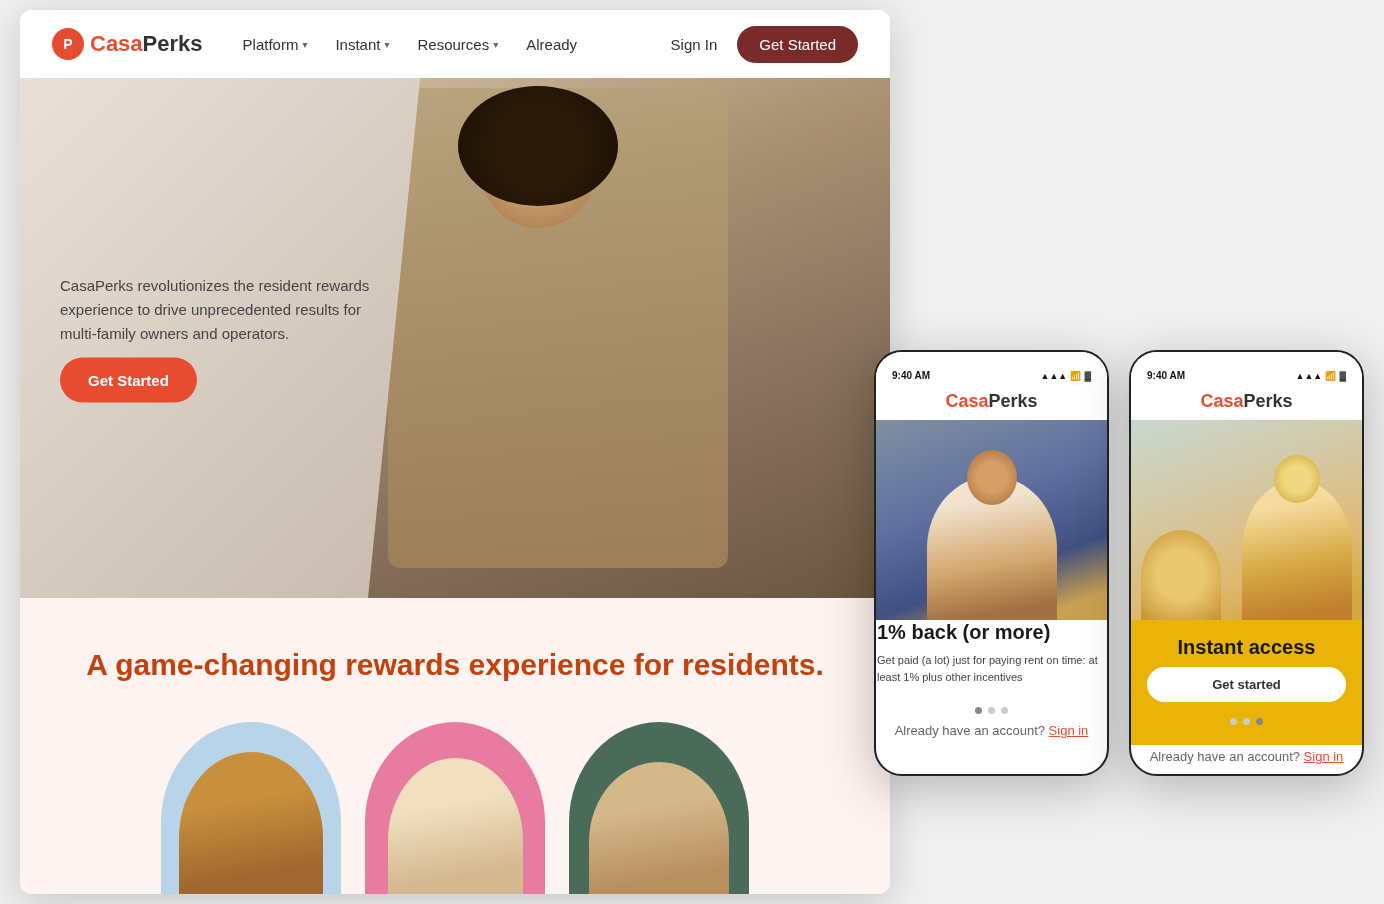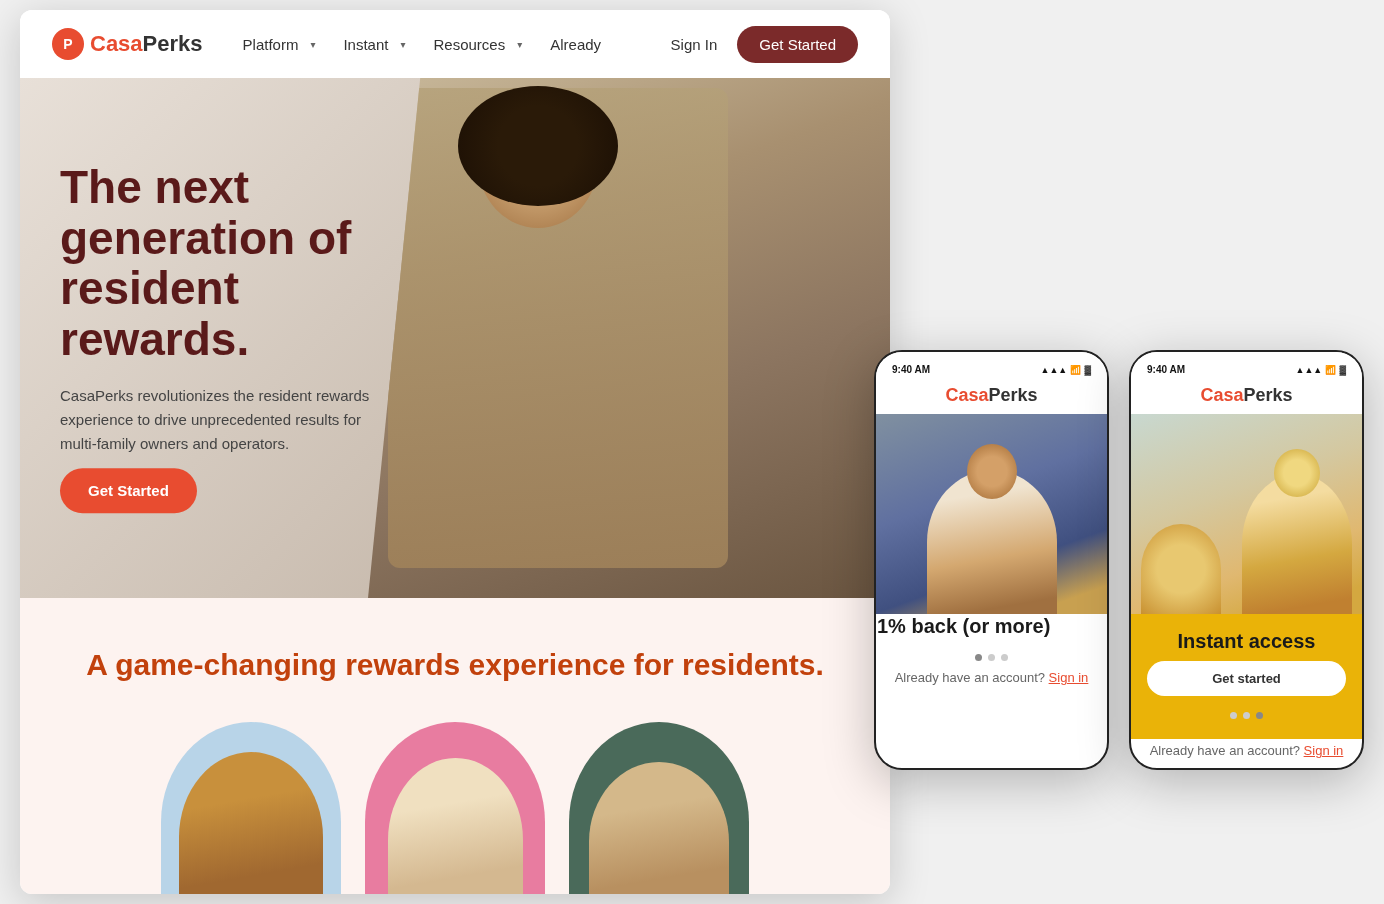--- a/index.html
+++ b/index.html
@@ -68,21 +68,21 @@
       align-items: center;
       gap: 28px;
       flex: 1;
     }
     .nav-link {
       font-size: 15px;
       color: #333;
       text-decoration: none;
       display: flex;
       align-items: center;
-      gap: 12px;
+      gap: 4px;
       cursor: pointer;
       justify-content: flex-end;
     }
     .nav-link .chevron {
       font-size: 10px;
       color: #666;
     }
     .nav-actions {
       display: flex;
       align-items: center;
@@ -230,21 +230,21 @@
       box-shadow: 0 12px 50px rgba(0,0,0,0.25);
       overflow: hidden;
       border: 2px solid #222;
       position: relative;
     }
 
     .phone-status-bar {
       display: flex;
       justify-content: space-between;
       align-items: center;
-      padding: 12px 16px 4px;
+      padding: 18px 16px 4px;
       background: #fff;
       font-size: 10px;
       font-weight: 600;
       color: #111;
     }
     .phone-status-icons {
       display: flex;
       gap: 3px;
       align-items: center;
       font-size: 9px;
@@ -389,21 +389,20 @@
     <div class="hero-bg"></div>
     <div class="hero-image-placeholder">
 
       <div style="position:absolute;left:20px;top:10px;width:340px;height:480px;background:linear-gradient(180deg, rgba(180,160,120,0.8) 0%, rgba(160,130,90,0.9) 100%);border-radius:12px;"></div>
 
       <div style="position:absolute;left:110px;top:20px;width:120px;height:130px;background:radial-gradient(circle, #c8a070 40%, #a07040 100%);border-radius:50%;"></div>
 
       <div style="position:absolute;left:90px;top:8px;width:160px;height:120px;background:radial-gradient(circle, #2a1a08 40%, #1a0e04 100%);border-radius:50%;"></div>
     </div>
     <div class="hero-content">
-      <h1 class="hero-title">The next generation of resident rewards.</h1>
       <p class="hero-desc">CasaPerks revolutionizes the resident rewards experience to drive unprecedented results for multi-family owners and operators.</p>
       <button class="get-started-hero">Get Started</button>
     </div>
   </div>
 
   <div class="rewards-section">
     <h2 class="rewards-title">A game-changing rewards experience for residents.</h2>
     <div class="resident-cards">
       <div class="resident-card resident-card-1">
         <div class="person-silhouette">
@@ -443,20 +442,21 @@
     </div>
     <div class="phone-hero-img phone-hero-img-1">
 
       <div style="position:absolute;bottom:0;left:50%;transform:translateX(-50%);width:130px;height:180px;">
         <div style="width:100%;height:80%;background:linear-gradient(170deg,#f0e4d0 20%,#d4a870 60%,#a07040 90%);border-radius:50% 50% 0 0;position:absolute;bottom:0;"></div>
         <div style="width:50px;height:55px;background:radial-gradient(circle,#d4a068 40%,#a06830 100%);border-radius:50%;position:absolute;top:10px;left:50%;transform:translateX(-50%);"></div>
       </div>
     </div>
     <div class="phone-content">
       <div class="phone-cashback-title">1% back (or more)</div>
+      <div class="phone-cashback-desc">Get paid (a lot) just for paying rent on time: at least 1% plus other incentives</div>
       <div class="phone-dots">
         <div class="dot active"></div>
         <div class="dot"></div>
         <div class="dot"></div>
       </div>
     </div>
     <div class="phone-footer">
       Already have an account? <a href="#">Sign in</a>
     </div>
   </div>

